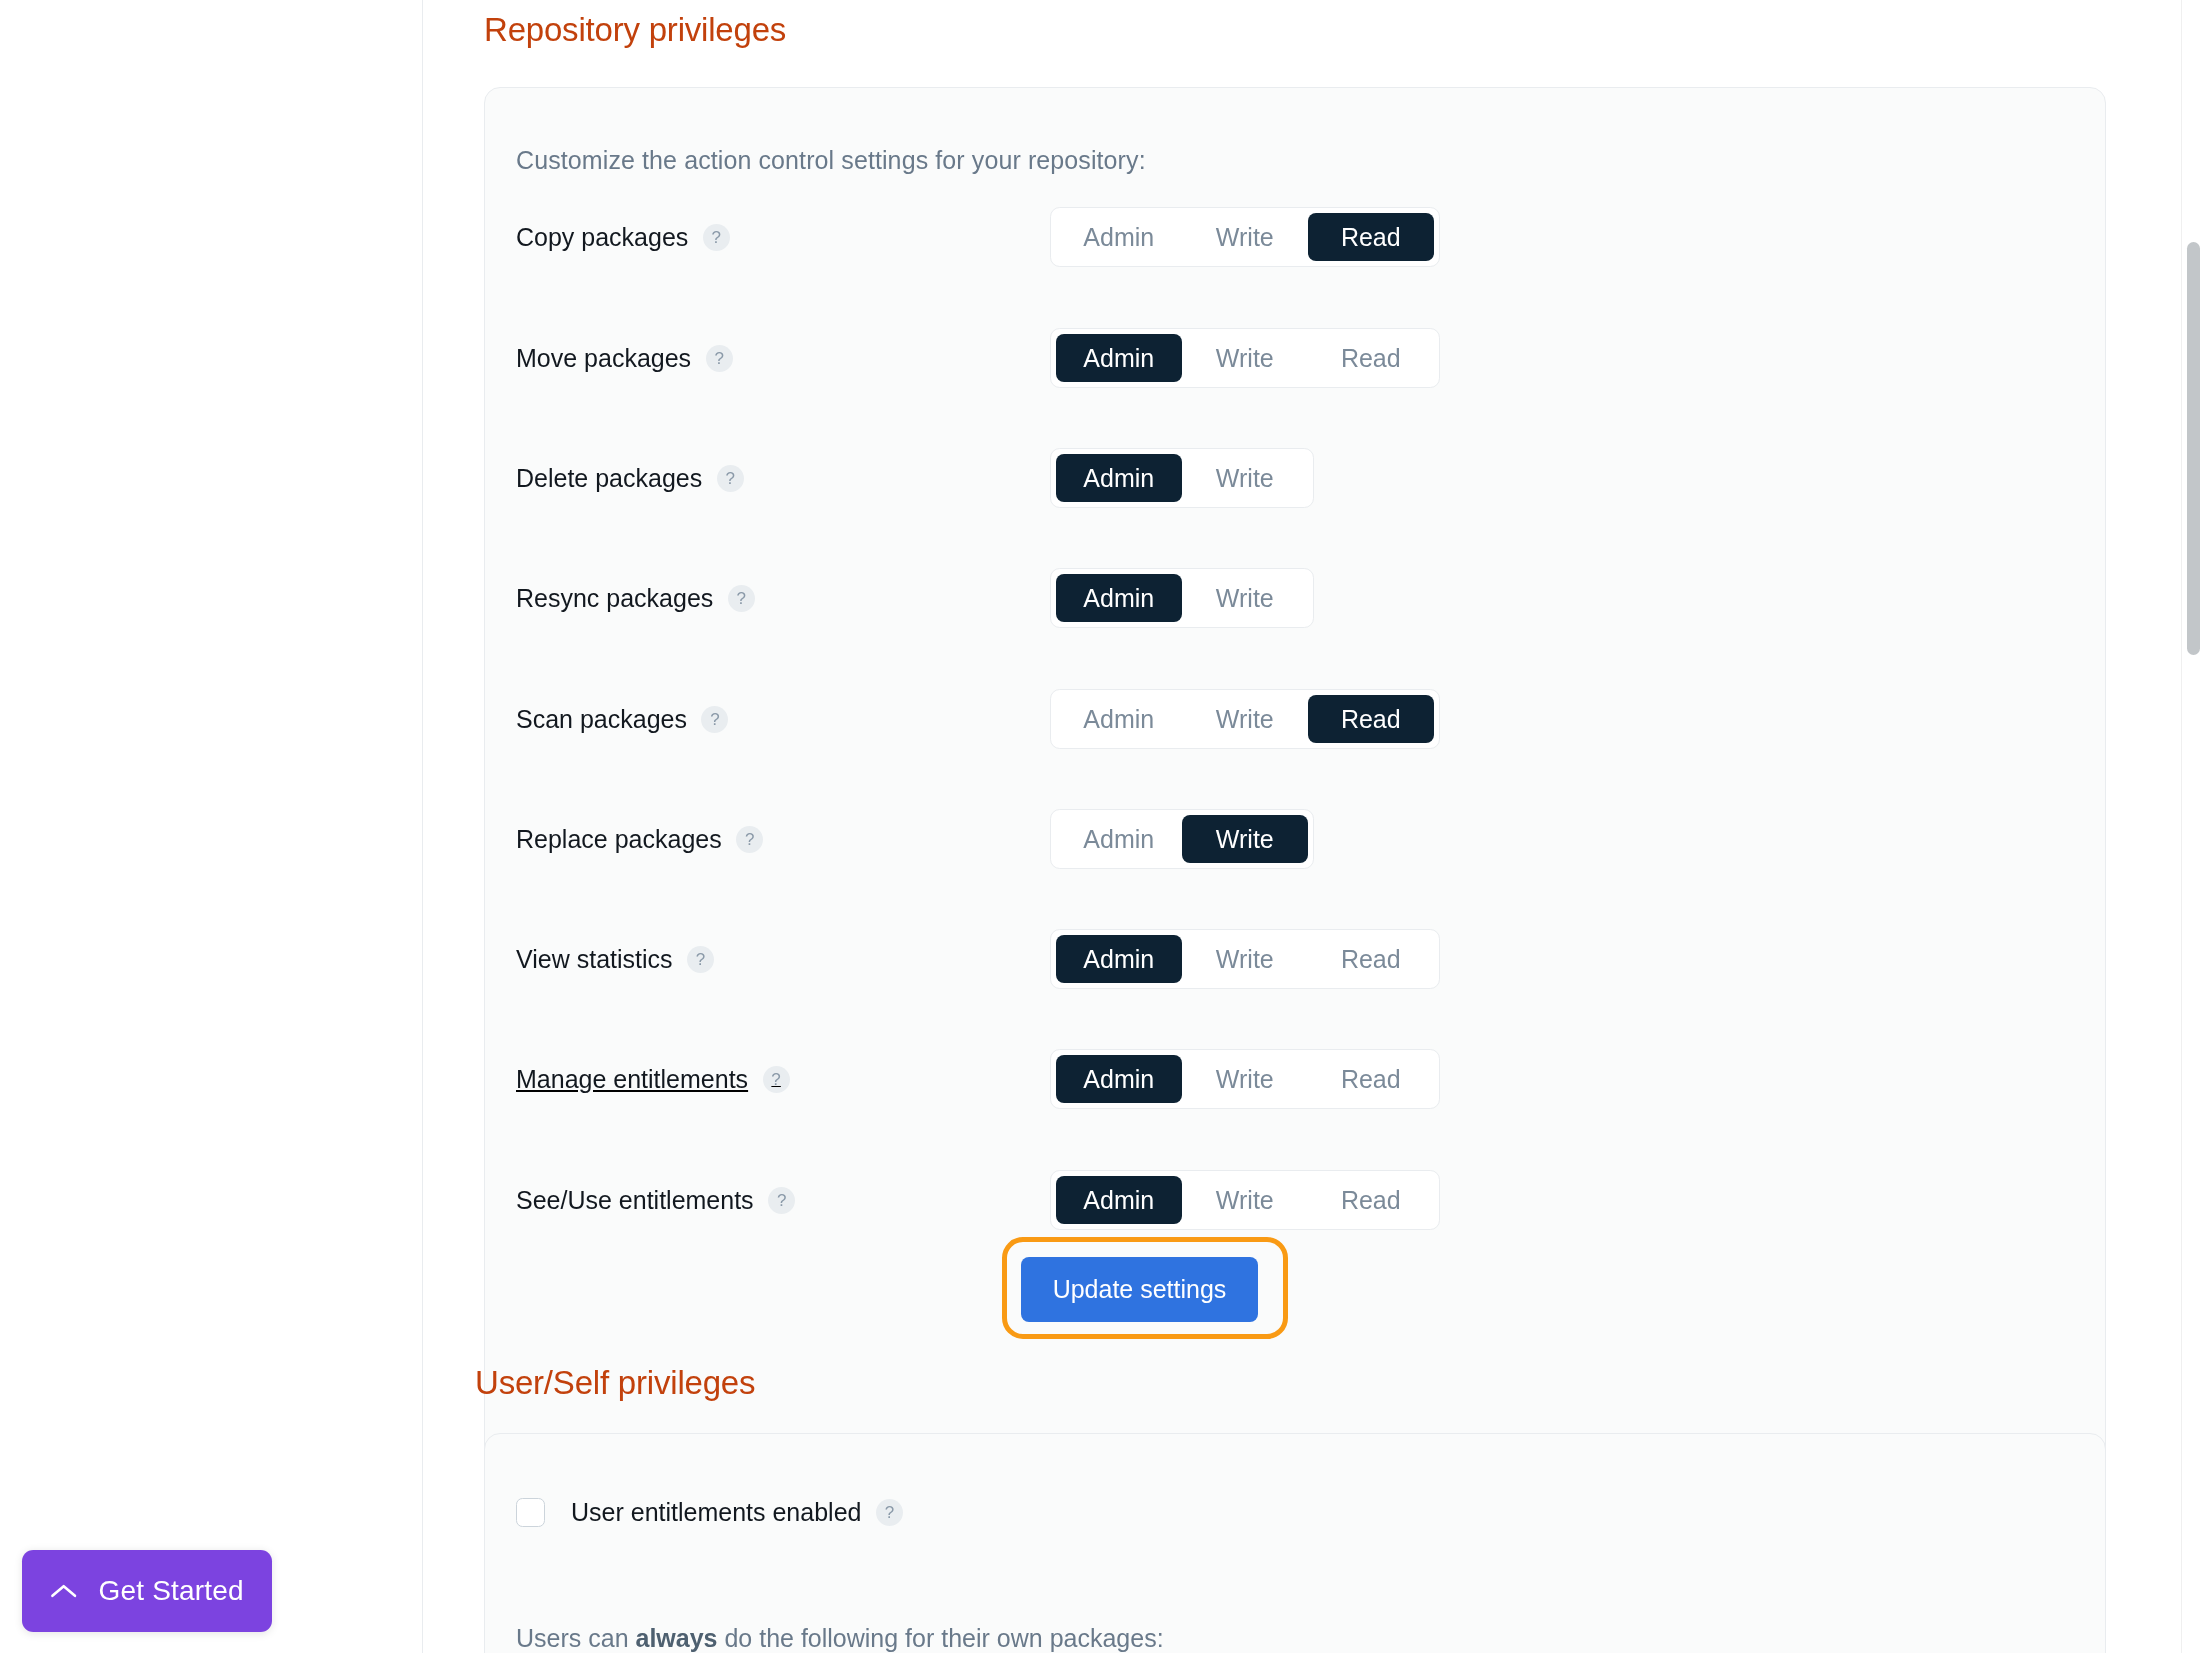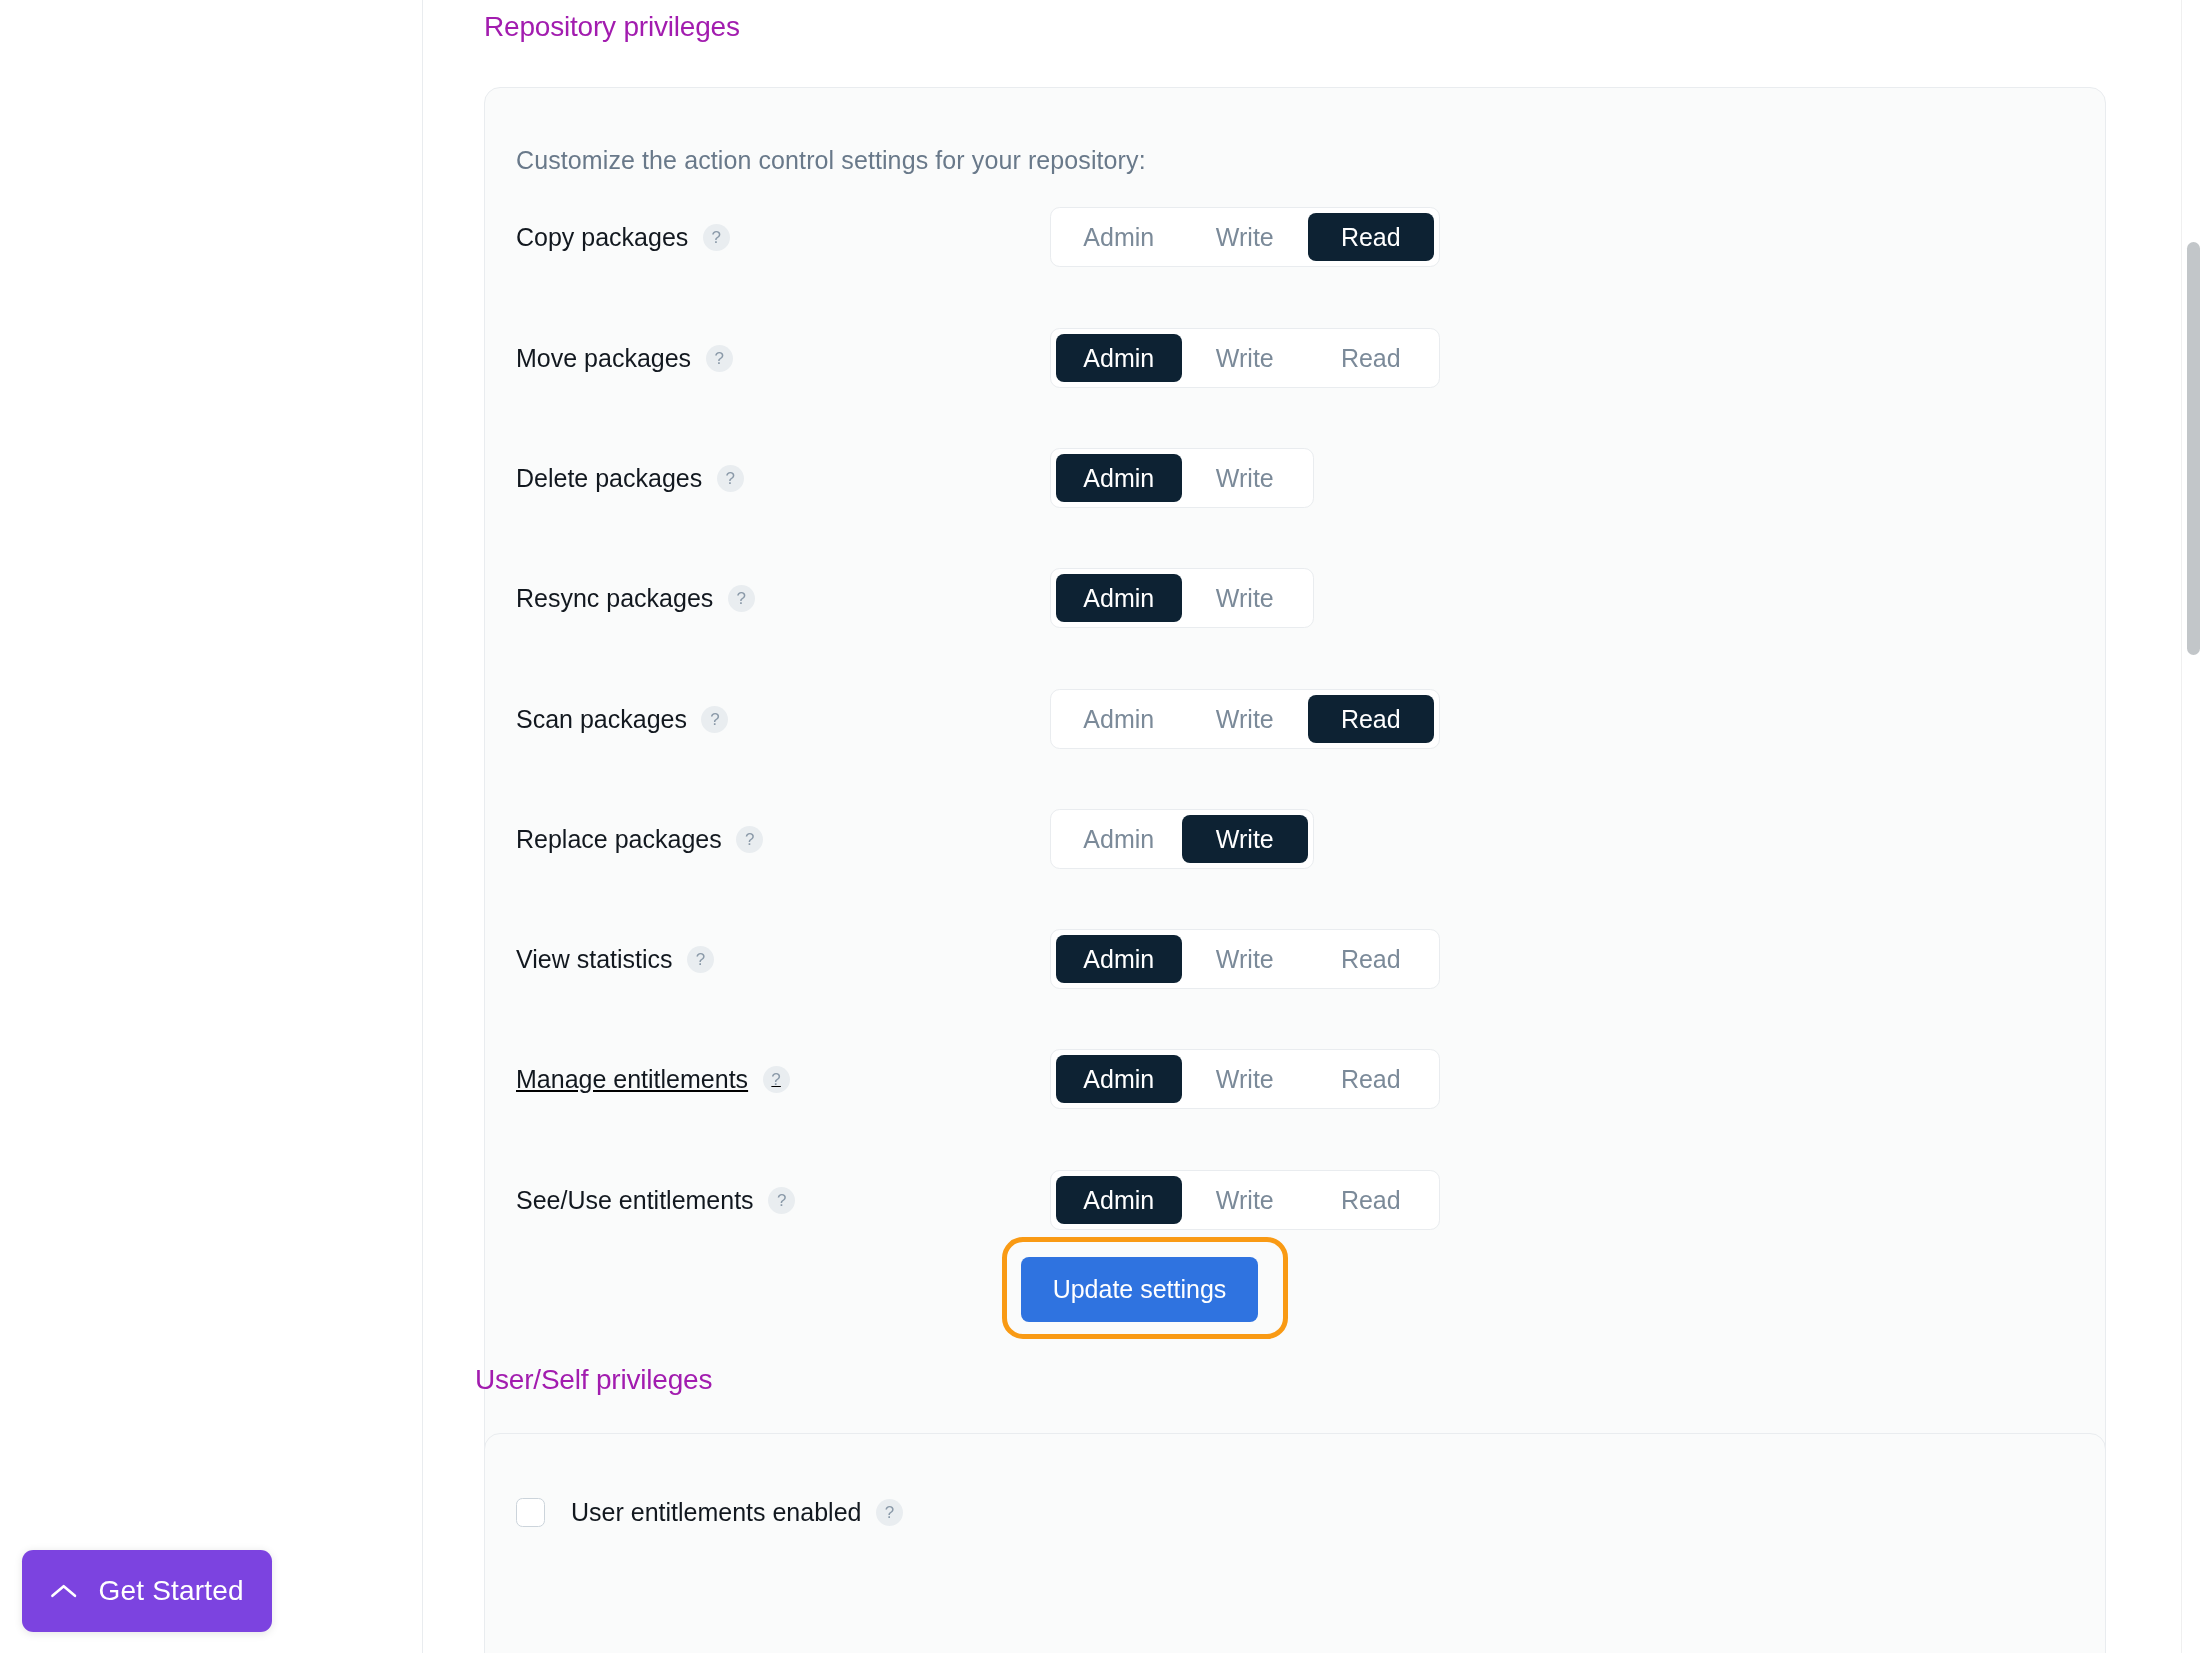--- a/index.html
+++ b/index.html
@@ -63,22 +63,22 @@
     position: absolute;
     left: 423px; top: 0;
     width: 1782px;
     height: 1653px;
     background: #ffffff;
     overflow: hidden;
   }
 
   .section-title {
     position: absolute;
-    font-size: 28px;
-    color: #a21caf;
+    font-size: 33px;
+    color: #c2410c;
     font-weight: 400;
     letter-spacing: -0.2px;
   }
   #title-repo { left: 61px; top: 11.3px; }
   #title-user { left: 52px; top: 1364px; }
 
   .card {
     position: absolute;
     left: 61px;
     width: 1622px;
@@ -350,20 +350,23 @@
     <div class="section-title" id="title-user">User/Self privileges</div>
 
     <div class="card" id="card-user">
 
       <div class="check-row" id="row-user-ent">
         <span class="checkbox" id="cb-user-ent"></span>
         <span class="check-label">User entitlements enabled</span>
         <span class="help-icon">?</span>
       </div>
 
+      <div class="always-text">
+        <span>Users can </span><b>always</b><span> do the following for their own packages:</span>
+      </div>
 
     </div>
 
   </div>
 
   <div class="scrollbar-track">
     <div class="scrollbar-thumb"></div>
   </div>
 
 </div>

